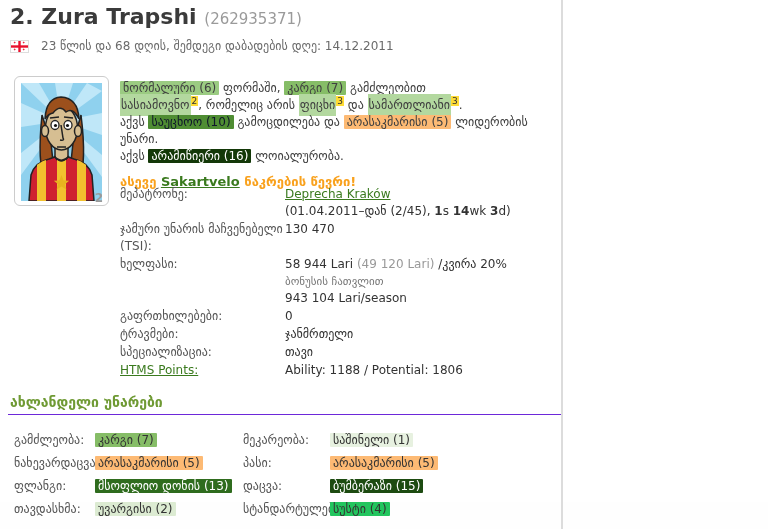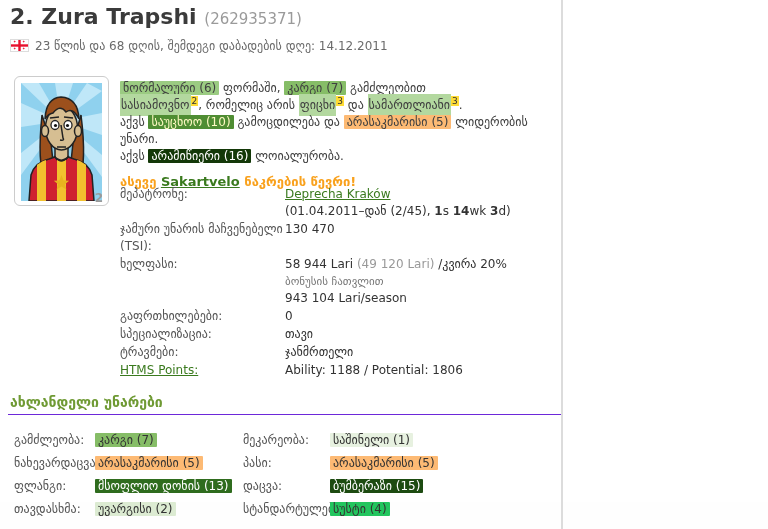--- a/index.html
+++ b/index.html
@@ -3,35 +3,35 @@
 <meta charset="utf-8">
 <style>
   html,body{margin:0;padding:0;width:768px;height:529px;overflow:hidden;
     background:#fefefe;font-family:"DejaVu Sans",sans-serif;color:#333;}
   #stage{position:absolute;inset:0;width:768px;height:502px;background:#fff;}
   .vsep{position:absolute;left:561px;top:0;width:2px;height:529px;background:#dcdcdc;}
 
   
   .h1{position:absolute;left:10px;top:4px;font-size:22px;font-weight:bold;color:#3b3b3b;white-space:nowrap;}
   .h1 .pid{font-size:15px;font-weight:normal;color:#9a9a9a;}
-  .ageline{position:absolute;left:10px;top:39px;font-size:12px;color:#6b6b6b;display:flex;align-items:flex-start;gap:6px;white-space:nowrap;}
+  .ageline{position:absolute;left:10px;top:39px;font-size:12px;color:#6b6b6b;display:flex;align-items:flex-end;gap:12px;white-space:nowrap;}
   .flag{display:inline-block;width:17px;height:11px;border:1px solid #ddd;flex:0 0 auto;}
 
   
   .card{position:absolute;left:14px;top:76px;width:95px;height:130px;background:#fff;
     border:1px solid #ccc;border-radius:6px;box-sizing:border-box;padding:6px 6px 2px 6px;}
   .card svg{display:block;}
   .card .badge{position:absolute;right:5px;bottom:0px;font-size:12px;font-weight:bold;color:#9a9a9a;line-height:14px;}
 
   
   .overview{position:absolute;left:120px;top:80px;width:455px;font-size:12px;line-height:17px;color:#404040;}
   .sk{padding:0 3px;border-radius:1px;}
   .lvl1{background:#e7f1e0;} .lvl2{background:#dcebd2;} .lvl4{background:#22c55e;}
   .lvl5{background:#fdba74;} .lvl6{background:#9bcb82;} .lvl7{background:#86bd67;}
-  .lvl10{background:#4f8d33;color:#fef9c3;} .lvl13{background:#2f6c1e;color:#ffffff;margin-top:44px;}
+  .lvl10{background:#4f8d33;color:#0f172a;} .lvl13{background:#2f6c1e;color:#ffffff;margin-top:44px;}
   .lvl15{background:#1d4b11;color:#fff;} .lvl16{background:#133808;color:#fff;}
   .hl-trait{background:#b3d89f;padding:4px 1px;}
   .supn{background:#ffdc36;color:#333;font-size:9px;vertical-align:super;padding:0 1px;line-height:9px;}
   .ntline{margin-top:8px;font-size:13px;font-weight:bold;color:#f9a11c;}
   a.green{color:#3a7a1e;text-decoration:underline;cursor:pointer;}
 
   
   .info{position:absolute;left:120px;top:186px;width:448px;font-size:12px;line-height:17px;}
   .irow{display:flex;margin-bottom:1px;}
   .ilabel{width:165px;flex:0 0 165px;color:#555;}
@@ -147,26 +147,26 @@
         <span>58 944 Lari </span><span class="gray">(49 120 Lari)</span><span> /კვირა 20%</span><br>
         <span class="note">ბონუსის ჩათვლით</span><br>
         <span>943 104 Lari/season</span>
       </div>
     </div>
     <div class="irow">
       <div class="ilabel">გაფრთხილებები:</div>
       <div class="ival">0</div>
     </div>
     <div class="irow">
+      <div class="ilabel">ტრავმები:</div>
+      <div class="ival">ჯანმრთელი</div>
+    </div>
+    <div class="irow">
       <div class="ilabel">სპეციალიზაცია:</div>
       <div class="ival">თავი</div>
-    </div>
-    <div class="irow">
-      <div class="ilabel">ტრავმები:</div>
-      <div class="ival">ჯანმრთელი</div>
     </div>
     <div class="irow">
       <div class="ilabel"><a class="green">HTMS Points:</a></div>
       <div class="ival">Ability: 1188 / Potential: 1806</div>
     </div>
   </div>
 
   <div class="skillsec">
     <div class="sectitle">ახლანდელი უნარები</div>
     <div class="sgrid">

